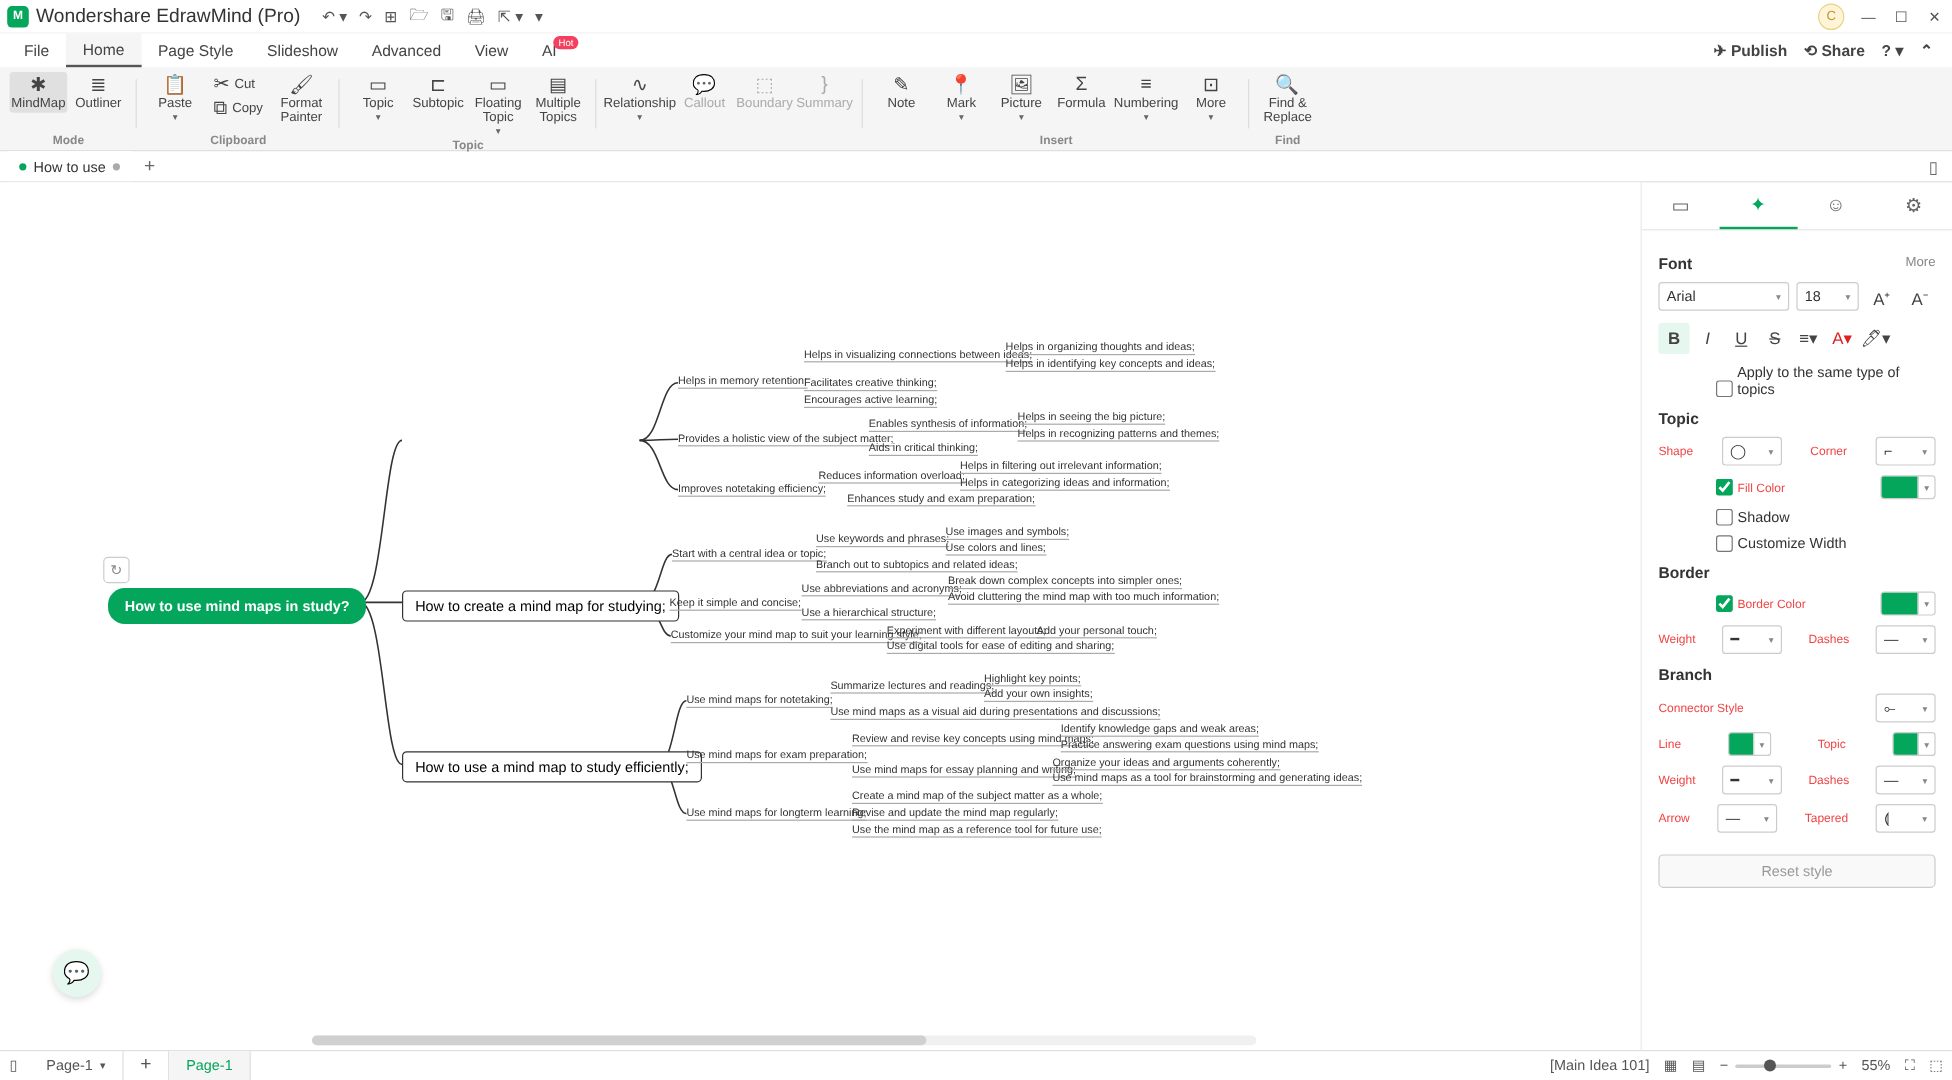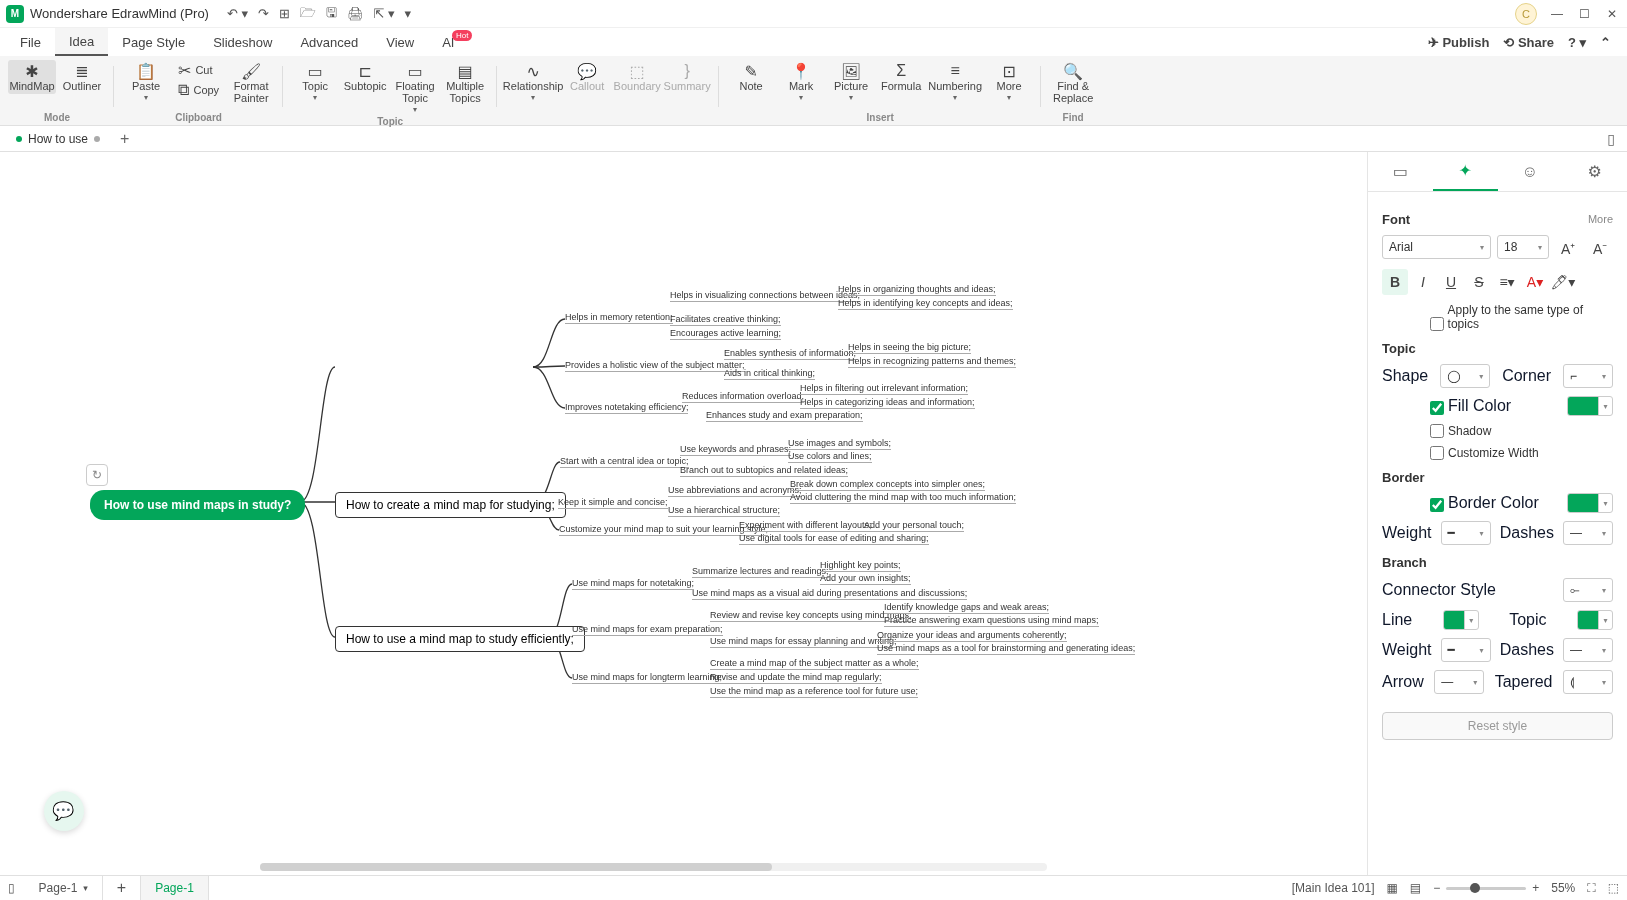--- a/index.html
+++ b/index.html
@@ -1,21 +1,21 @@
 <!DOCTYPE html>
 <html><head>
 <meta charset="utf-8">
 <style>
 * { box-sizing: border-box; margin: 0; padding: 0; font-family: -apple-system, BlinkMacSystemFont, "Segoe UI", Arial, sans-serif; }
 body { background: #fff; overflow: hidden; width: 1627px; height: 900px; position: relative; }
 
 
 .titlebar { height: 28px; display: flex; align-items: center; padding: 0 6px; background: #fff; border-bottom: 1px solid #f0f0f0; }
 .logo { width: 18px; height: 18px; background: #03a65a; border-radius: 4px; margin-right: 6px; display:flex;align-items:center;justify-content:center;color:#fff;font-size:10px;font-weight:bold;}
-.title { font-size: 13px; color: #333; }
+.title { font-size: 16px; color: #333; }
 .tb-tools { display: flex; gap: 10px; margin-left: 18px; align-items:center; }
 .tb-tools span { font-size: 13px; color: #555; cursor: pointer; }
 .tb-right { margin-left: auto; display: flex; gap: 14px; align-items: center; }
 .avatar { width: 22px; height: 22px; border-radius: 50%; background: #fff4d6; border:1px solid #e6d38a; display:flex;align-items:center;justify-content:center;font-size:11px;color:#b89a3a;}
 .winbtn { width: 14px; height: 14px; color: #555; font-size: 12px; cursor:pointer; }
 
 
 .menubar { height: 28px; display: flex; align-items: stretch; background: #fff; padding: 0 6px; }
 .menuitem { padding: 0 14px; font-size: 13px; color: #444; display:flex;align-items:center; cursor:pointer; position:relative;}
 .menuitem.active { background: #f5f5f5; border-bottom: 2px solid #555; font-weight:500;}
@@ -53,21 +53,21 @@
 .canvas { flex:1; background:#fff; position:relative; overflow:hidden;}
 
 
 .sidepanel { width: 260px; border-left:1px solid #e5e5e5; display:flex; flex-direction:column; overflow-y:auto;}
 .sp-tabs { height:40px; display:flex; border-bottom:1px solid #e5e5e5;}
 .sp-tab { flex:1; display:flex; align-items:center; justify-content:center; cursor:pointer; font-size:16px; color:#666;}
 .sp-tab.active { border-bottom:2px solid #03a65a; color:#03a65a;}
 .sp-body { padding: 10px 14px; font-size:12px; color:#333;}
 .sp-section-title { font-weight:600; font-size:13px; margin:10px 0 8px;}
 .sp-row { display:flex; align-items:center; justify-content:space-between; margin-bottom:8px; gap:6px;}
-.sp-row label { font-size:16px; color:#0f172a;}
+.sp-row label { font-size:10px; color:#ef4444;}
 .sel { border:1px solid #ccc; border-radius:3px; height:24px; padding:0 6px; font-size:12px; display:flex; align-items:center; gap:4px; cursor:pointer; background:#fff; min-width:50px; justify-content:space-between;}
 .sel .chev{font-size:8px;color:#888;}
 .font-row{display:flex;gap:6px;margin-bottom:8px;}
 .font-row .sel.name{flex:1;}
 .font-row .sel.size{width:52px;}
 .iconbtn{width:26px;height:26px;border:none;background:transparent;cursor:pointer;font-size:14px;color:#444;display:flex;align-items:center;justify-content:center;border-radius:3px;}
 .fmt-row{display:flex;gap:2px;margin-bottom:8px;}
 .fmt-row .bold{background:#e6f7ef;}
 .chk{display:flex;align-items:flex-end;gap:4px;margin-bottom:8px;padding-left:48px;}
 .chk input{width:14px;height:14px;accent-color:#03a65a;}
@@ -119,21 +119,21 @@
   <div class="tb-right">
     <div class="avatar">C</div>
     <span class="winbtn">—</span>
     <span class="winbtn">☐</span>
     <span class="winbtn">✕</span>
   </div>
 </div>
 
 <div class="menubar">
   <div class="menuitem">File</div>
-  <div class="menuitem active">Idea</div>
+  <div class="menuitem active">Home</div>
   <div class="menuitem">Page Style</div>
   <div class="menuitem">Slideshow</div>
   <div class="menuitem">Advanced</div>
   <div class="menuitem">View</div>
   <div class="menuitem">
       <span>AI</span>
       <span class="ai-badge">Hot</span>
     </div>
   <div class="menubar-right">
     <span>✈ <span>Publish</span></span>

